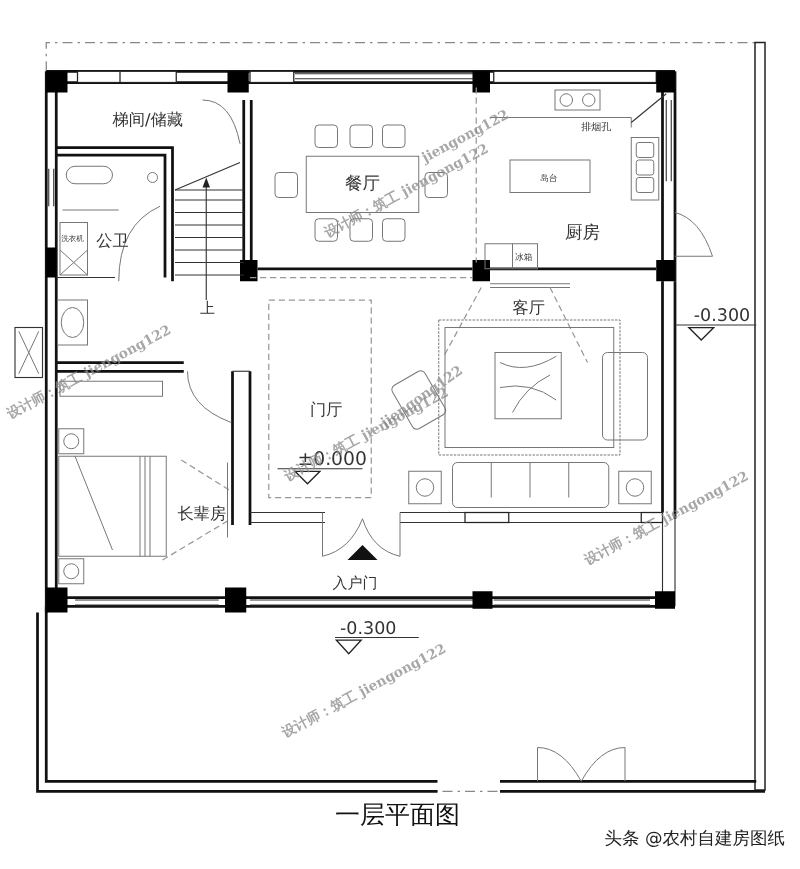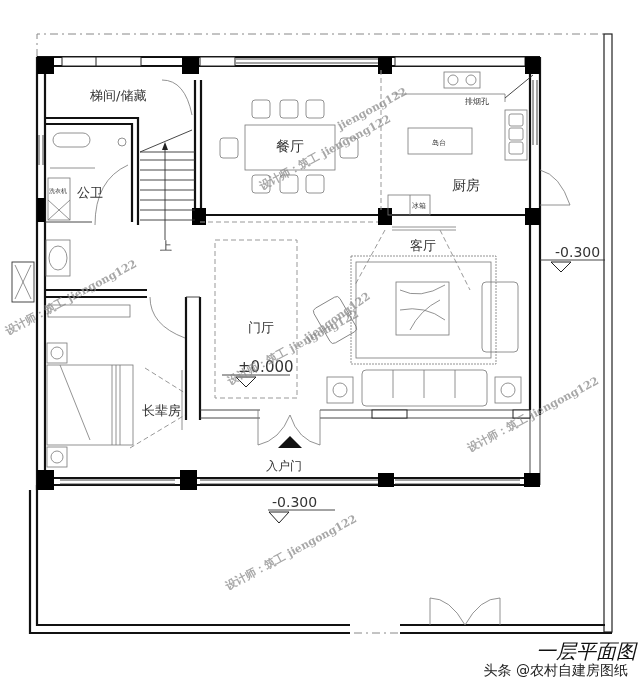--- a/index.html
+++ b/index.html
@@ -7,21 +7,21 @@
   #plan { position:absolute; left:0; top:0; width:640px; height:695px; }
   .wall { fill:none; stroke:#111; stroke-width:2.2; }
   .thin { fill:none; stroke:#333; stroke-width:0.9; }
   .grey { fill:none; stroke:#777; stroke-width:0.8; }
   .dash { fill:none; stroke:#888; stroke-width:1; stroke-dasharray:8 4 2 4; }
   .dash2 { fill:none; stroke:#999; stroke-width:1; stroke-dasharray:5 3; }
   .col { fill:#000; }
   .win { fill:#fff; stroke:#222; stroke-width:1; }
   .lbl { font-family:"DejaVu Sans", sans-serif; fill:#333; }
   .wm { font-family:"DejaVu Serif", serif; fill:#8a8a8a; opacity:0.75; font-weight:bold; }
-  .title { position:absolute; left:0; width:636px; top:638px; text-align:right; font-size:20px; color:#111; font-family:"DejaVu Sans", sans-serif;font-style:italic; }
+  .title { position:absolute; left:0; width:636px; top:638px; text-align:center; font-size:20px; color:#111; font-family:"DejaVu Sans", sans-serif; }
   .source { position:absolute; right:12px; top:662px; font-size:14px; color:#222; font-family:"DejaVu Sans", sans-serif; }
 </style>
 </head>
 <body>
 
 <svg id="plan" viewBox="0 0 640 695" xmlns="http://www.w3.org/2000/svg">
 
   <g>
     <path class="dash" d="M37 57 V34 H604"></path>
     <rect x="604" y="34" width="8" height="598" fill="#fff" stroke="#222" stroke-width="1.2"></rect>

